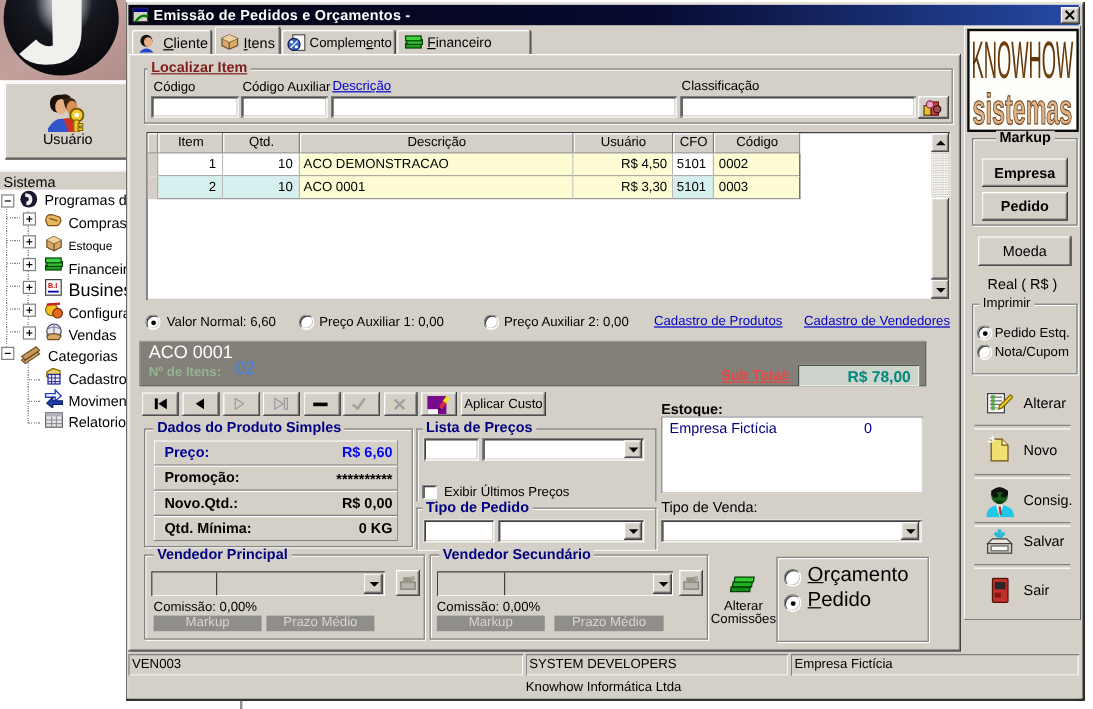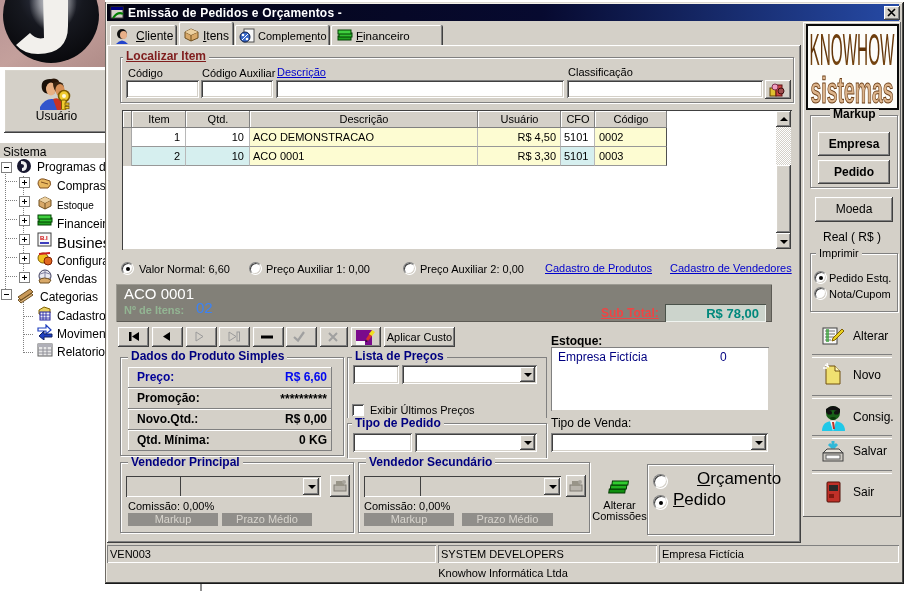--- a/index.html
+++ b/index.html
@@ -469,21 +469,21 @@
   <rect x="5" y="12" width="16" height="4" fill="#109010" stroke="#003800" stroke-width="1"></rect>
   <rect x="6" y="8" width="16" height="4" fill="#20b020" stroke="#003800" stroke-width="1"></rect>
   <rect x="7" y="4" width="16" height="4" fill="#30cc30" stroke="#003800" stroke-width="1"></rect>
   </g>
  </svg>
  <div class="lbl" style="left:592px;top:500px;width:55px;text-align:center;">Alterar</div>
  <div class="lbl" style="left:592px;top:511px;width:55px;text-align:center;">Comissões</div>
 
  <div class="abs etch" style="left:647px;top:464px;width:125px;height:69px;"></div>
  <div class="radio" style="left:653px;top:474px;width:13px;height:13px;"></div>
- <div class="lbl" style="left:673px;top:473px;font-size:17px;margin-left:24px;"><u>O</u>rçamento</div>
+ <div class="lbl" style="left:673px;top:473px;font-size:17px;"><u>O</u>rçamento</div>
  <div class="radio" style="left:653px;top:495px;width:13px;height:13px;">
       <div class="rdot" style="left:4.5px;top:4.5px;"></div>
     </div>
  <div class="lbl" style="left:673px;top:494px;font-size:17px;"><u>P</u>edido</div>
 </div>
 <div id="sidebar">
  <div class="abs" style="left:803px;top:22px;width:98px;height:495px;background:#d4d0c8;box-shadow:inset -1px -1px 0 #606060,inset 1px 1px 0 #fff;"></div>
 
  <div class="abs" style="left:806px;top:24px;width:93px;height:86px;background:#fdfdfa;border:2px solid #0a0a0a;box-sizing:border-box;">
   <svg width="89" height="82" xmlns="http://www.w3.org/2000/svg">

